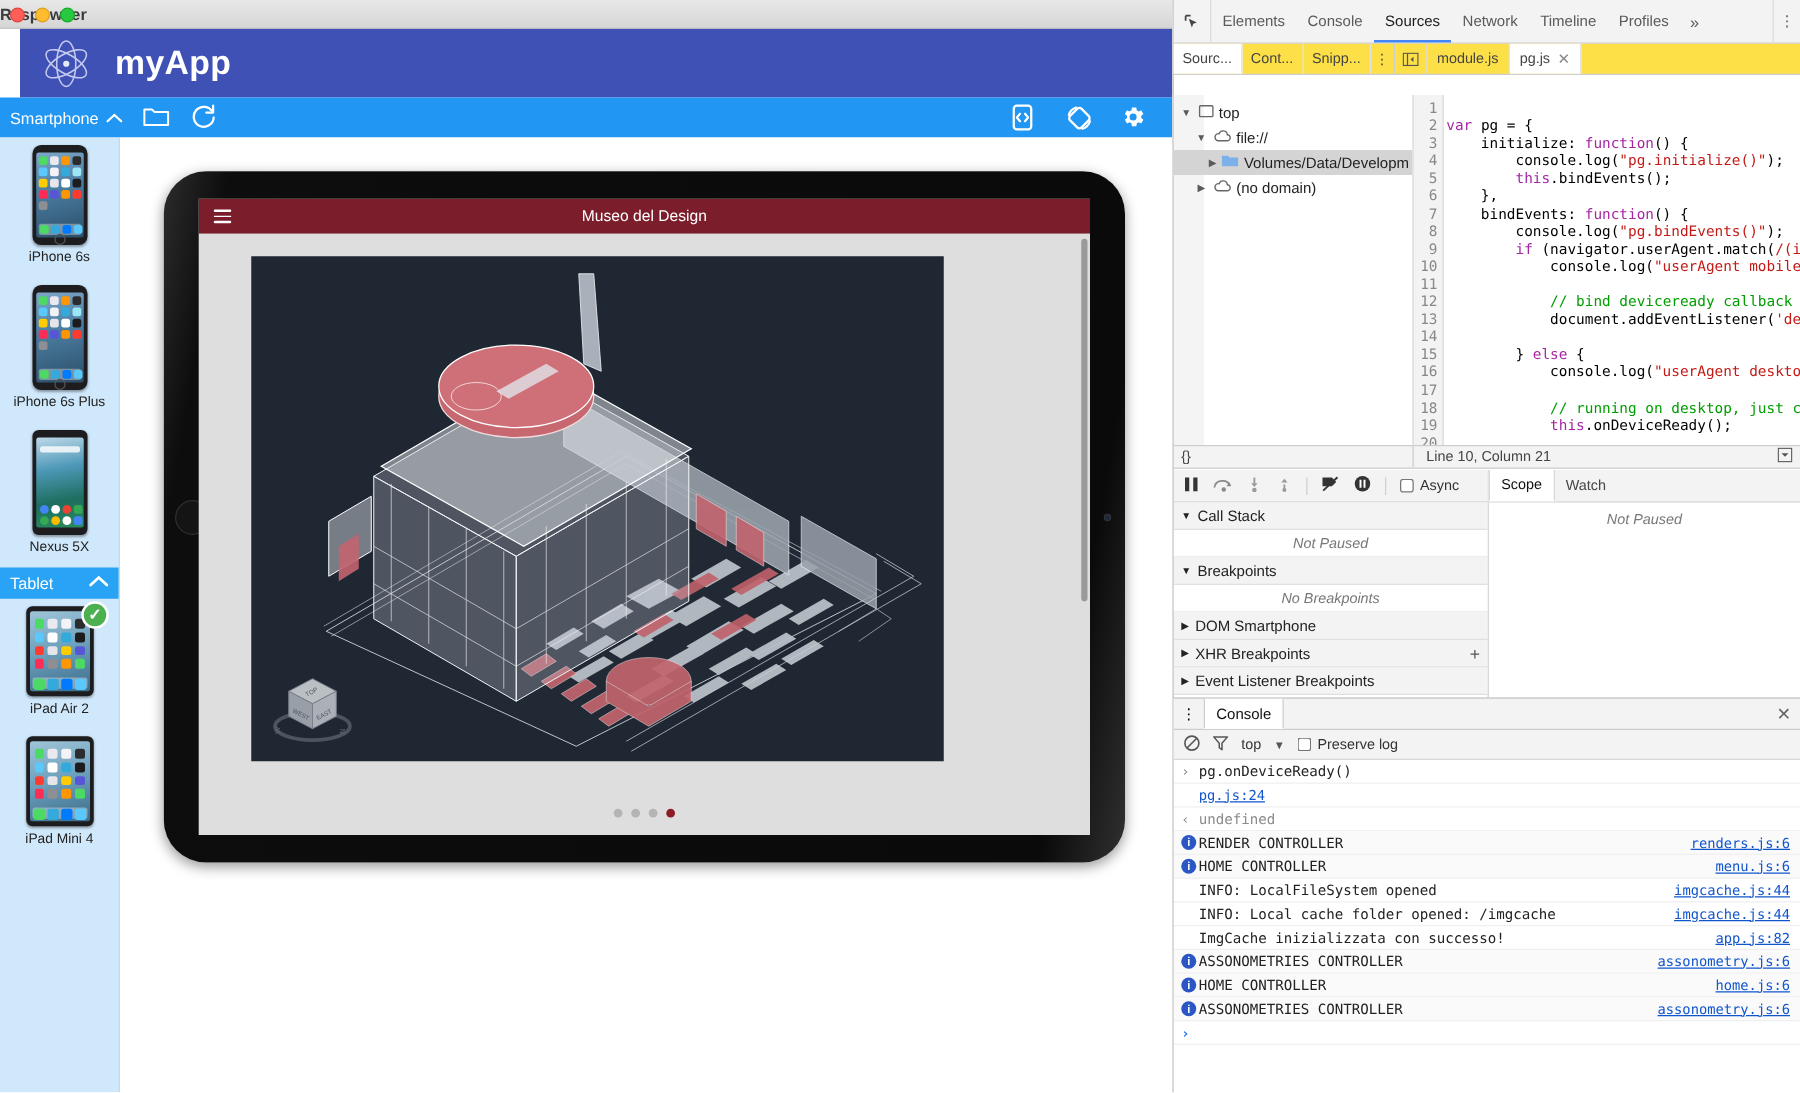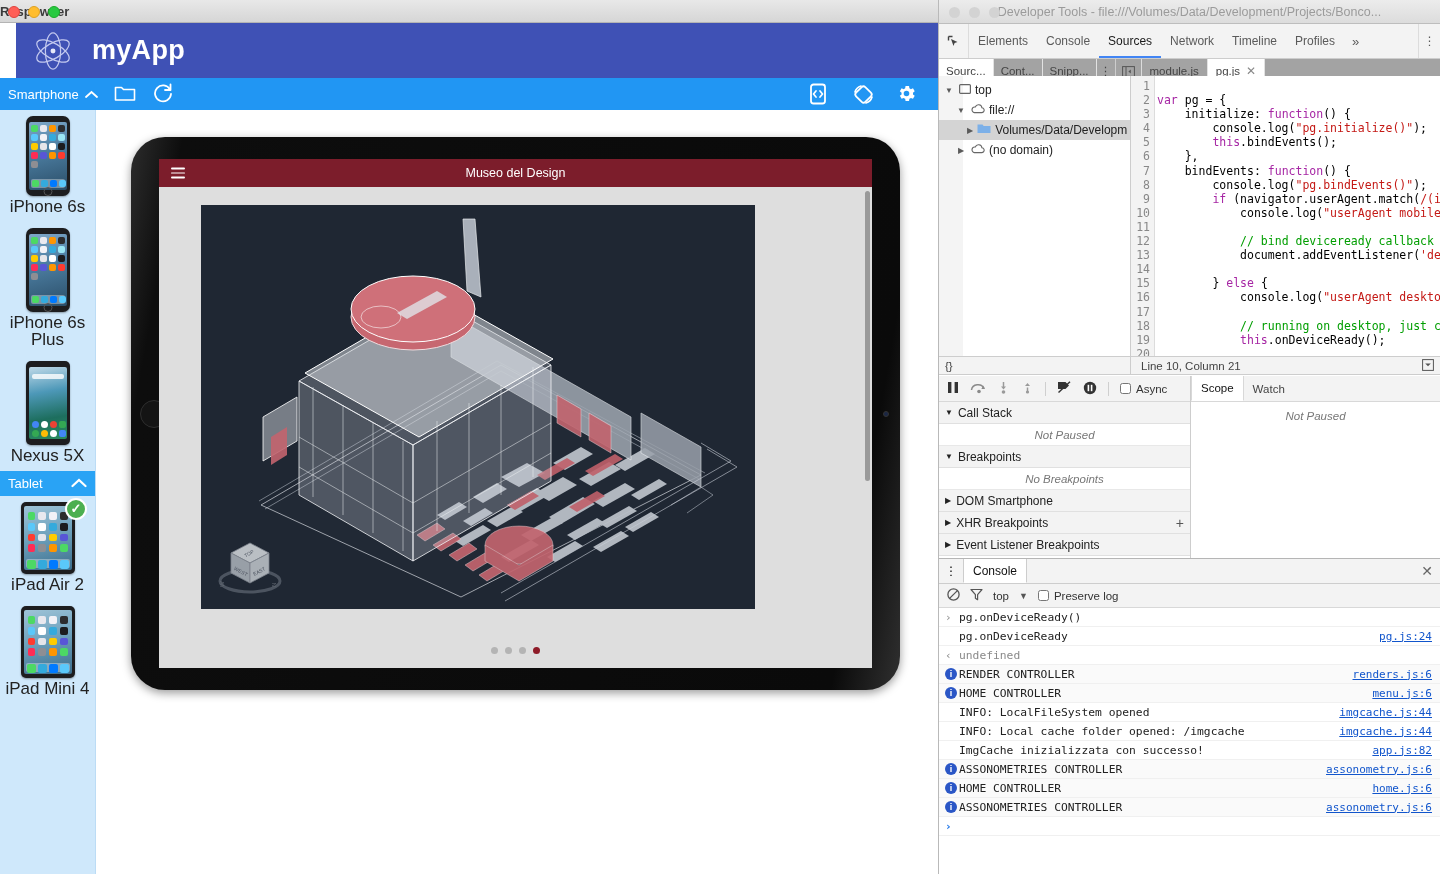--- a/index.html
+++ b/index.html
@@ -38,21 +38,21 @@
 
   .body-split { position:absolute; top:110px; left:0; right:0; bottom:0; display:flex; }
 
   
   .device-rail { width:96px; background:#cfe8fb; overflow:hidden; position:relative;
       border-right:1px solid #bcdcf5; }
   .rail-group-head { background:#29a3f5; color:#fff; font-size:13px; height:25px;
       display:flex; align-items:center; justify-content:space-between; padding:0 8px; }
   .rail-group-head .chev { font-size:11px; }
   .dev-item { padding:6px 0 4px; text-align:center; position:relative; cursor:pointer;}
-  .dev-name { font-size:17px; color:#222; line-height:17px; padding:2px 4px 3px; }
+  .dev-name { font-size:11px; color:#222; line-height:17px; padding:2px 4px 3px; }
   .phone-thumb { width:44px; height:80px; margin:0 auto; border-radius:7px;
       background:#1d1d1f; padding:6px 3px; position:relative;
       box-shadow:0 1px 2px rgba(0,0,0,.35); }
   .phone-thumb.tall { height:84px; }
   .tab-thumb { width:54px; height:72px; margin:0 auto; border-radius:5px;
       background:#1d1d1f; padding:4px 3px; position:relative;
       box-shadow:0 1px 2px rgba(0,0,0,.35); }
   .scr { width:100%; height:100%; border-radius:2px; overflow:hidden; position:relative;
       background:linear-gradient(165deg,#7fa8c9 0%,#4d7fa3 40%,#2b4e68 100%); }
   .scr.android { background:linear-gradient(170deg,#bfd9e8 0%,#4d98b8 35%,#1d6e5e 70%,#2a8c5f 100%); }
@@ -116,21 +116,21 @@
       display:flex; align-items:stretch; font-size:12px; color:#5a5a5a; }
   .dt-inspect { width:30px; display:flex; align-items:center; justify-content:center;
       border-right:1px solid #dcdcdc; }
   .dt-tab { padding:0 9px; display:flex; align-items:center; cursor:default; }
   .dt-tab.active { color:#1a1a1a; box-shadow:inset 0 -2px 0 #4285f4; }
   .dt-more { padding:0 8px; display:flex; align-items:center; font-size:13px; }
   .dt-flex { flex:1; }
   .dt-kebab { width:22px; display:flex; align-items:center; justify-content:center;
       border-left:1px solid #dcdcdc; }
 
-  .dt-subbar { height:25px; background:#a3a3a3; border-bottom:1px solid #cdcdcd;
+  .dt-subbar { height:25px; background:#fde047; border-bottom:1px solid #cdcdcd;
       display:flex; align-items:stretch; font-size:11.5px; color:#444; }
   .sub-tab { padding:0 7px; display:flex; align-items:center; border-right:1px solid #e2e2e2;}
   .sub-tab.active { background:#fff; }
   .sub-kebab { width:18px; display:flex; align-items:center; justify-content:center;}
   .file-tabs { display:flex; align-items:stretch; border-left:1px solid #cdcdcd; flex:1; }
   .ft-toggle { width:26px; display:flex; align-items:center; justify-content:center;
       border-right:1px solid #dcdcdc; }
   .ft { padding:0 8px; display:flex; align-items:center; gap:6px; border-right:1px solid #e2e2e2;
       font-size:11.5px; color:#444; }
   .ft.active { background:#fff; }
@@ -603,28 +603,20 @@
               </div>
             </div>
           </div>
         </div>
       </div>
     </div>
   </div>
 
   <div id="devtools">
 
-    <div class="dt-titlebar">
-      <div class="dt-traffic">
-        <span class="dt-tl"></span>
-        <span class="dt-tl"></span>
-        <span class="dt-tl"></span>
-      </div>
-      <div class="dt-title">Developer Tools - file:///Volumes/Data/Development/Projects/Bonco...</div>
-    </div>
 
     <div class="dt-tabbar">
       <div class="dt-inspect">
         <svg width="13" height="13" viewBox="0 0 13 13">
             <path d="M1.5 1.5h4M1.5 1.5v4" stroke="#444" stroke-width="1.4" fill="none"></path>
             <path d="M4 4 L10.5 7 L7.6 8 L6.5 11z" fill="#444"></path>
           </svg>
       </div>
       <div class="dt-tab">Elements</div>
       <div class="dt-tab">Console</div>
@@ -855,21 +847,20 @@
         </label>
       </div>
 
       <div class="console-log" id="console-log">
           <div class="cl-row">
             <span class="cl-mark">›</span>
             <span class="cl-txt">pg.onDeviceReady()</span>
           </div>
           <div class="cl-row">
             <span class="cl-mark"></span>
-            <span class="cl-txt">pg.onDeviceReady</span>
             <span class="cl-src">pg.js:24</span>
           </div>
           <div class="cl-row">
             <span class="cl-mark">‹</span>
             <span class="cl-txt dim">undefined</span>
           </div>
           <div class="cl-row alt">
             <span class="info-dot">i</span>
             <span class="cl-txt">RENDER CONTROLLER</span>
             <span class="cl-src">renders.js:6</span>

